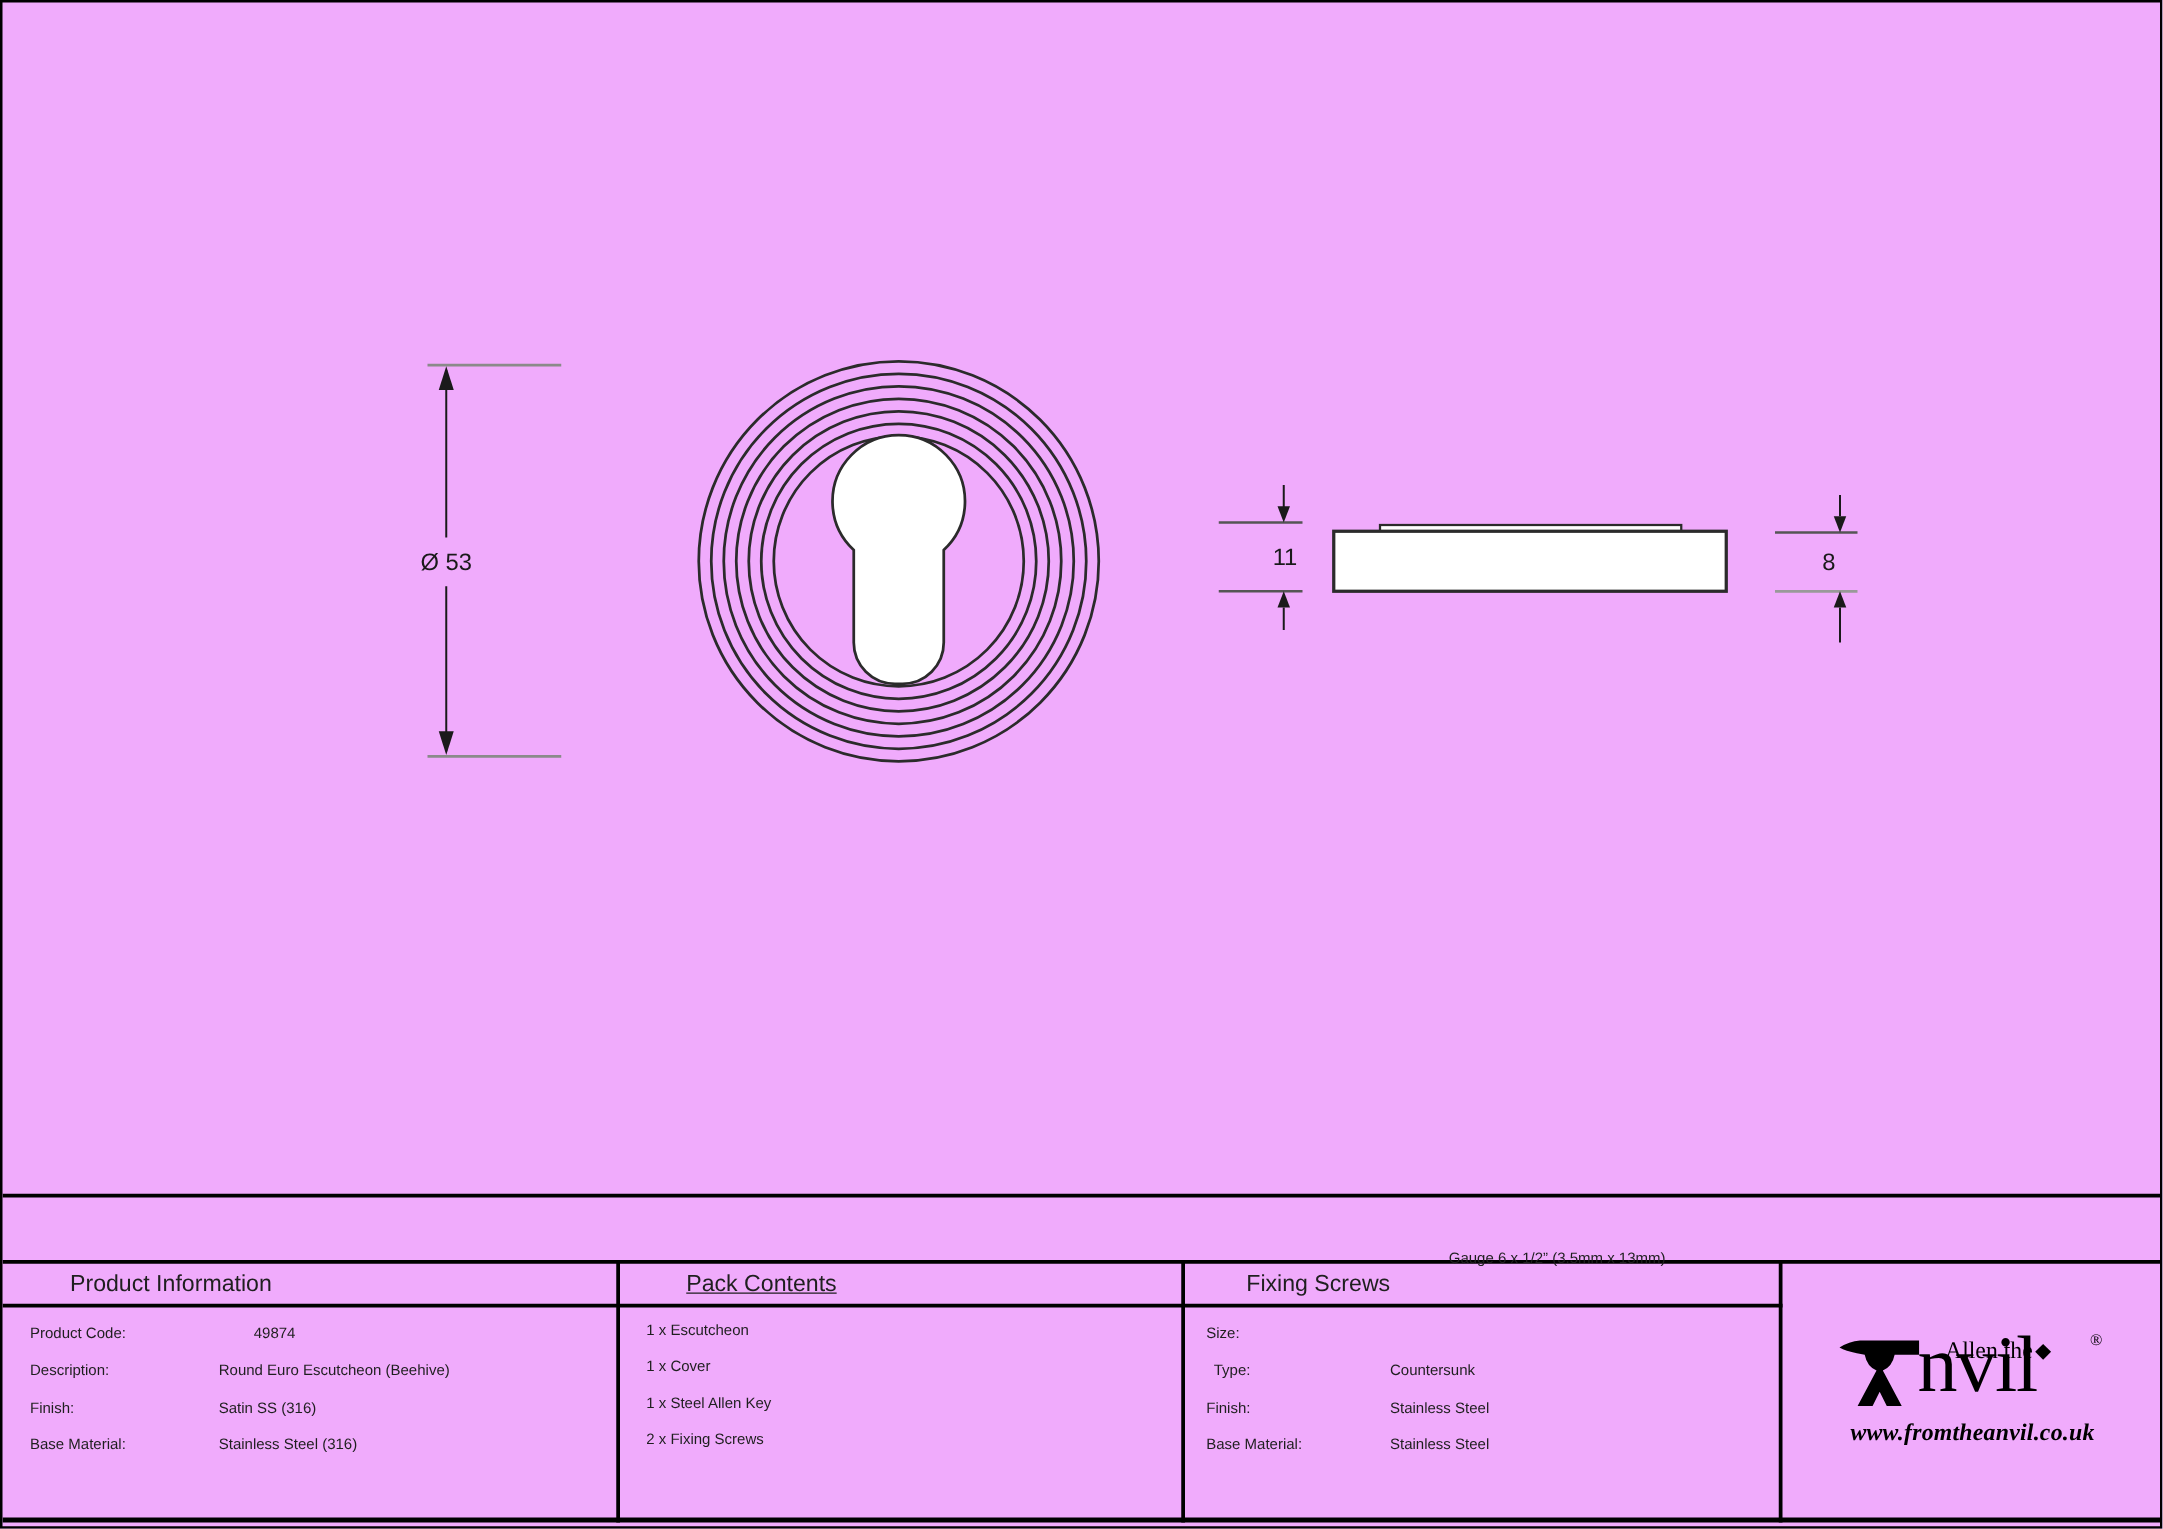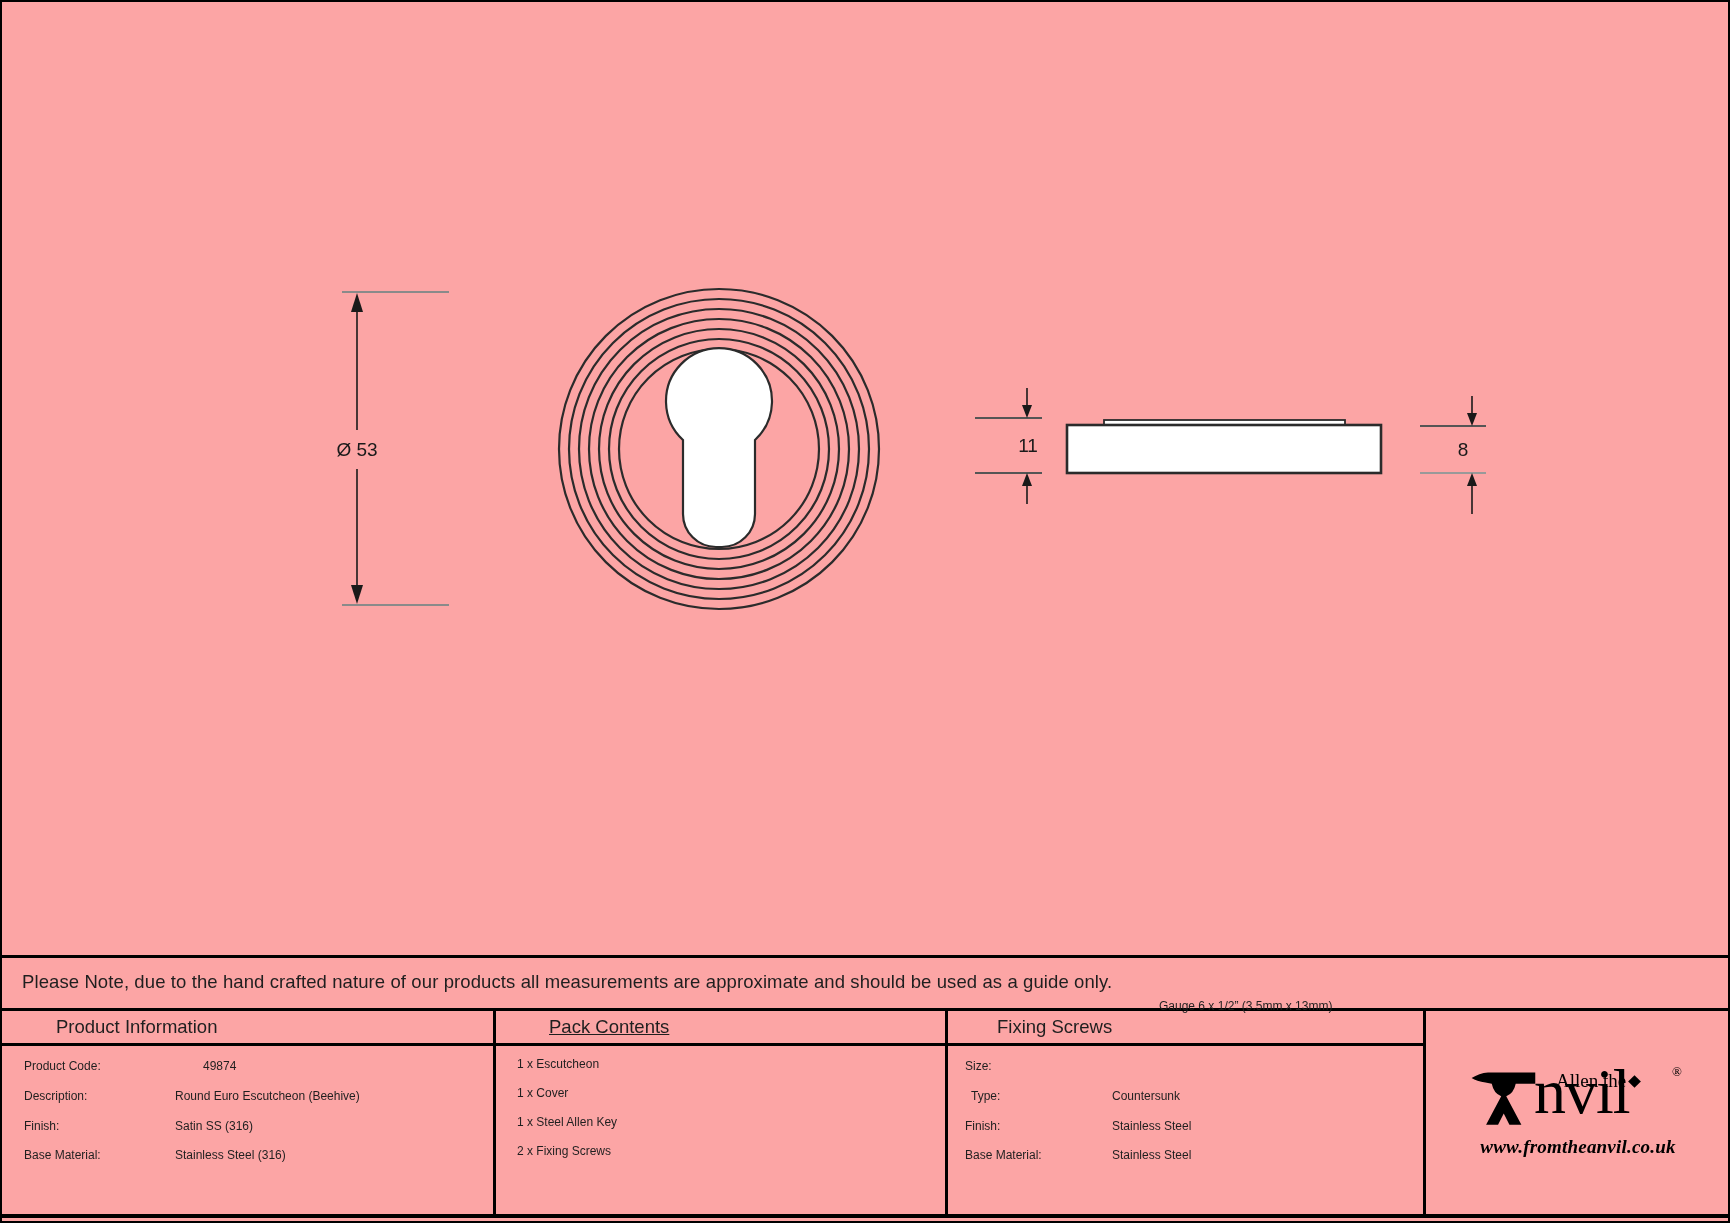--- a/index.html
+++ b/index.html
@@ -1,19 +1,19 @@
 <!DOCTYPE html>
 <html><head>
 <meta charset="utf-8">
 <style>
   html,body{margin:0;padding:0;background:#e8e8e8;}
   .sheet{
     position:relative;
     width:1730px;height:1223px;
-    background:#fca5a5;
+    background:#f0abfc;
     border:2px solid #000;
     box-sizing:border-box;
     font-family:"Liberation Sans", sans-serif;
     color:#1f1f1f;
     overflow:hidden;
   }
   .drawing-svg{position:absolute;left:0;top:0;width:1726px;height:1219px;}
   
   .hline,.vline{position:absolute;background:#000;}
   
@@ -114,21 +114,20 @@
   </svg>
 
   <div class="hline" style="left:0;top:953px;width:1726px;height:3px;"></div>
   <div class="hline" style="left:0;top:1006px;width:1726px;height:3px;"></div>
   <div class="hline" style="left:0;top:1041px;width:1424px;height:3px;"></div>
   <div class="hline" style="left:0;top:1212px;width:1726px;height:4px;"></div>
   <div class="vline" style="left:491px;top:1006px;width:3px;height:210px;"></div>
   <div class="vline" style="left:943px;top:1006px;width:3px;height:210px;"></div>
   <div class="vline" style="left:1421px;top:1006px;width:3px;height:210px;"></div>
 
-  <div class="note-text">Please Note, due to the hand crafted nature of our products all measurements are approximate and should be used as a guide only.</div>
 
   <div class="cell-header" style="left:22px;top:1014px;">Product Information</div>
   <div class="cell-header" style="left:515px;top:1014px;text-decoration:underline;">Pack Contents</div>
   <div class="cell-header" style="left:963px;top:1014px;">Fixing Screws</div>
 
   <div>
     <div class="kv-label" style="left:22px;top:1057px;">Product Code:</div>
     <div class="kv-value" style="left:173px;top:1057px;margin-left:28px;">49874</div>
     <div class="kv-label" style="left:22px;top:1087px;">Description:</div>
     <div class="kv-value" style="left:173px;top:1087px;">Round Euro Escutcheon (Beehive)</div>

